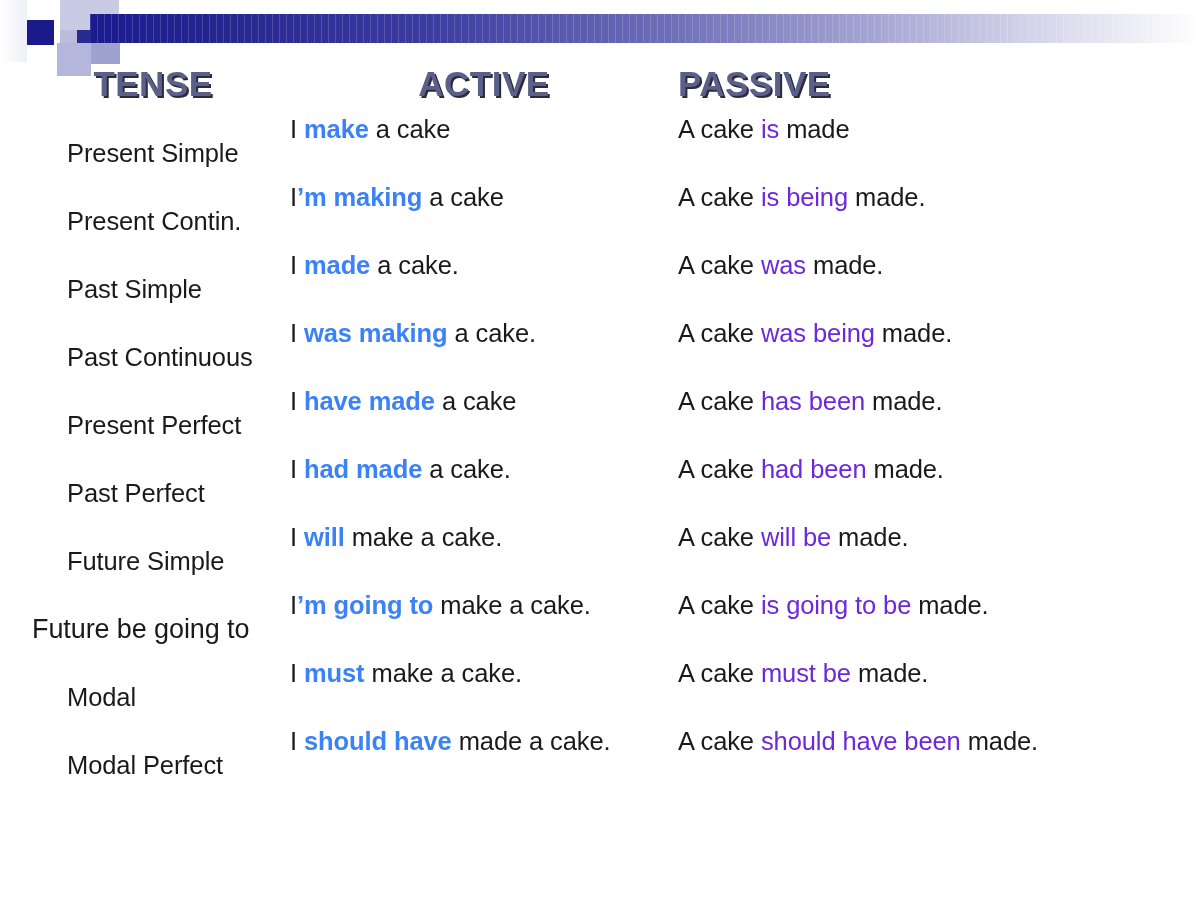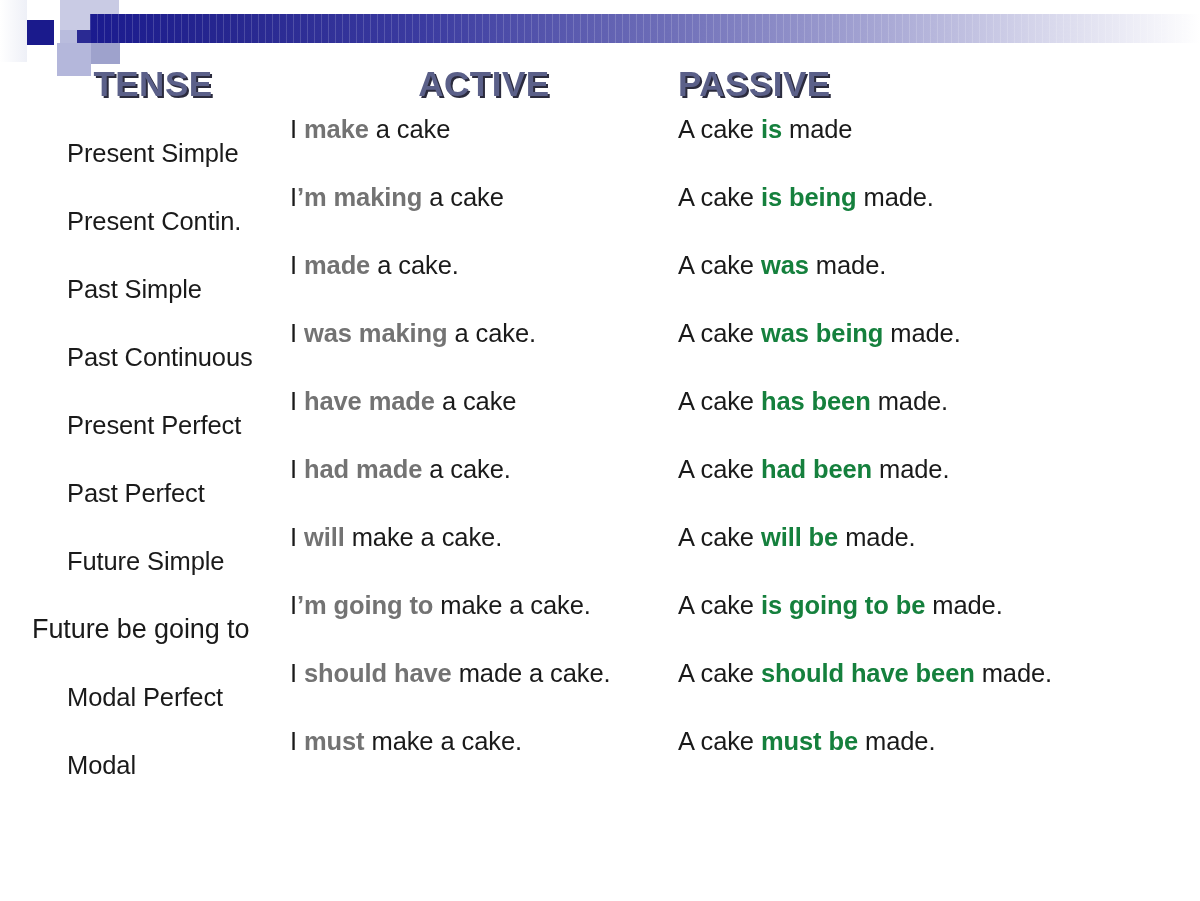--- a/index.html
+++ b/index.html
@@ -101,22 +101,22 @@
     color: #1a1a1a;
     line-height: 1.18;
     letter-spacing: -0.1px;
   }
   .cell.tense {
     font-size: 25.5px;
     white-space: nowrap;
     margin-top: 24px;
   }
   .cell.tense.narrow { font-size: 27px; padding-left: 32px; }
-  .active-hl  { color: #737373; font-weight: bold; text-align: right; }
-  .passive-hl { color: #15803d; font-weight: bold; }
+  .active-hl  { color: #3b82f6; font-weight: bold; text-align: right; }
+  .passive-hl { color: #6d28d9; font-weight: normal; }
 </style>
 </head>
 <body>
 
 <div id="deco-header">
   <div class="sq sq-pale-2"></div>
   <div class="sq sq-pale-1"></div>
   <div class="sq sq-lilac-a"></div>
   <div class="sq sq-lilac-b"></div>
   <div class="sq sq-lilac-c"></div>
@@ -170,23 +170,23 @@
         <div class="cell tense col-tense">Future Simple</div>
         <div class="cell col-active"><span>I </span><span class="active-hl">will</span><span> make a cake.</span></div>
         <div class="cell col-passive"><span>A cake </span><span class="passive-hl">will be</span><span> made.</span></div>
       </div>
       <div class="row data-row">
         <div class="cell tense col-tense narrow">Future be going to</div>
         <div class="cell col-active"><span>I</span><span class="active-hl">’m going to</span><span> make a cake.</span></div>
         <div class="cell col-passive"><span>A cake </span><span class="passive-hl">is going to be</span><span> made.</span></div>
       </div>
       <div class="row data-row">
+        <div class="cell tense col-tense">Modal</div>
+        <div class="cell col-active"><span>I </span><span class="active-hl">must</span><span> make a cake.</span></div>
+        <div class="cell col-passive"><span>A cake </span><span class="passive-hl">must be</span><span> made.</span></div>
+      </div>
+      <div class="row data-row">
         <div class="cell tense col-tense">Modal Perfect</div>
         <div class="cell col-active"><span>I </span><span class="active-hl">should have</span><span> made a cake.</span></div>
         <div class="cell col-passive"><span>A cake </span><span class="passive-hl">should have been</span><span> made.</span></div>
-      </div>
-      <div class="row data-row">
-        <div class="cell tense col-tense">Modal</div>
-        <div class="cell col-active"><span>I </span><span class="active-hl">must</span><span> make a cake.</span></div>
-        <div class="cell col-passive"><span>A cake </span><span class="passive-hl">must be</span><span> made.</span></div>
       </div>
     </div>
 </div>
 
 </body></html>

